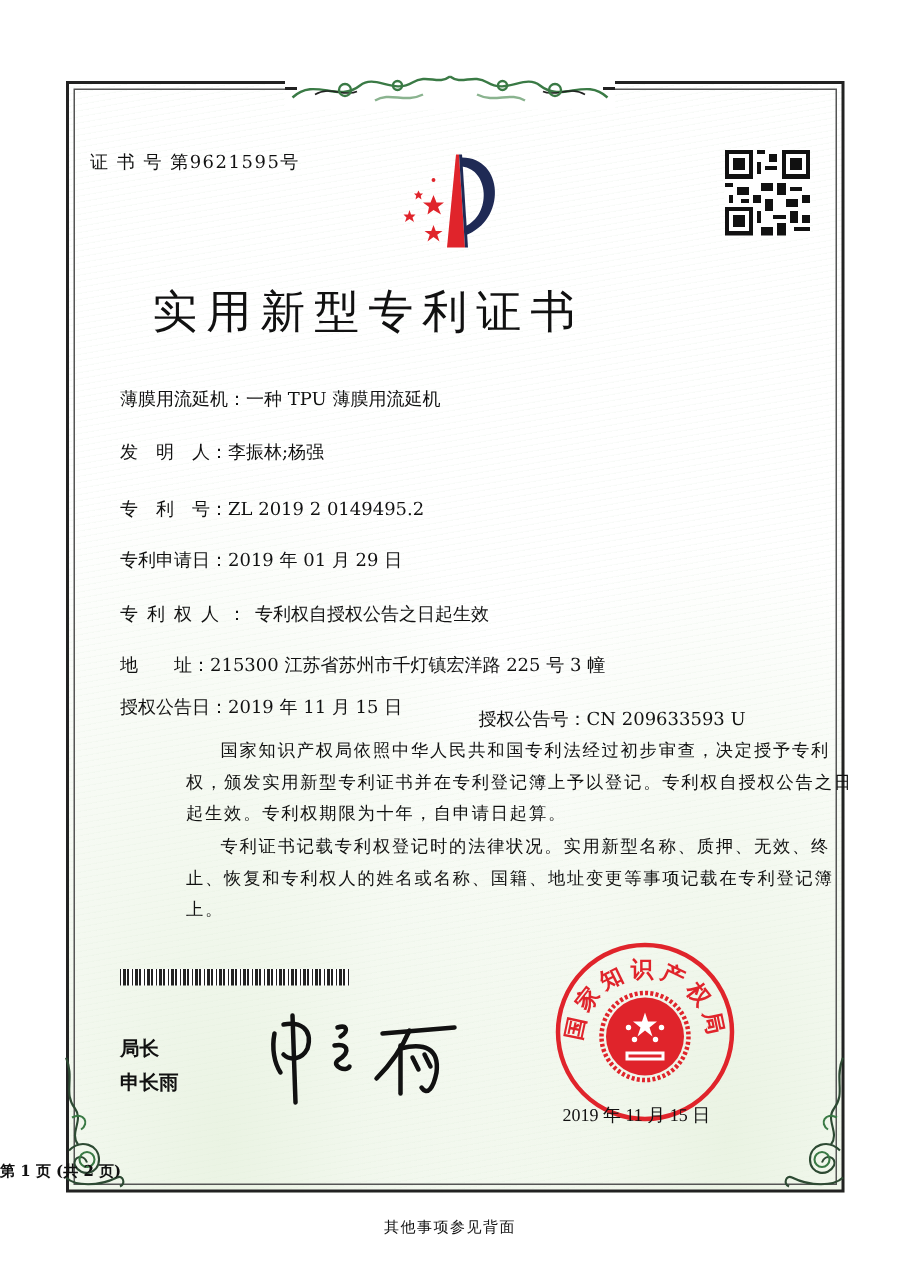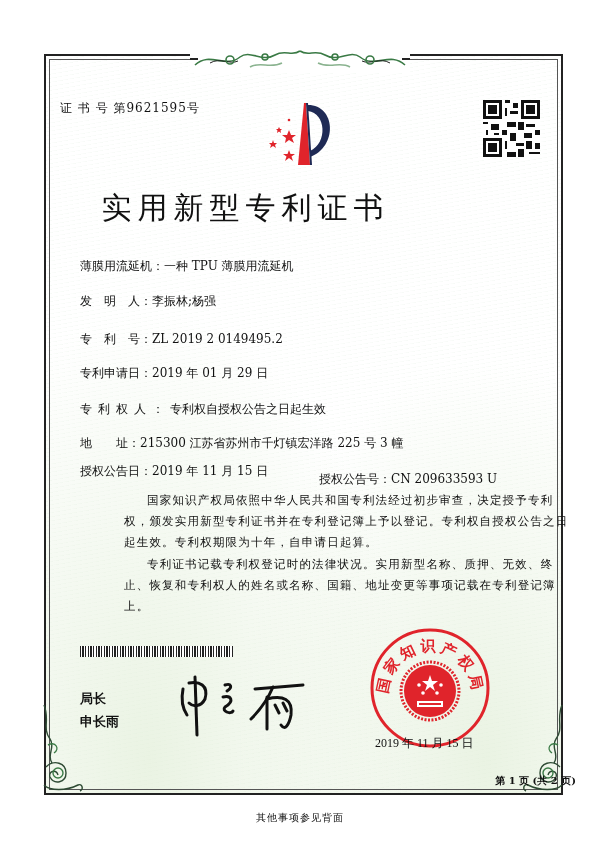--- a/index.html
+++ b/index.html
@@ -80,21 +80,21 @@
     }
     .signature { position: absolute; left: 175px; top: 675px; width: 135px; height: 65px; }
 
     .seal { position: absolute; left: 367px; top: 625px; width: 126px; height: 126px; }
     .seal-date {
       position: absolute; left: 375px; top: 735px; font-size: 12px;
       font-family: "Liberation Serif", serif; color: #111;
     }
 
     .page-info {
-      position: absolute; left: 0; width: 576px; top: 774px; text-align: right;
+      position: absolute; left: 0; width: 576px; top: 774px; text-align: left;
       font-size: 10px; font-weight: bold;
     }
     .back-note {
       position: absolute; left: 0; width: 600px; top: 811px; text-align: center;
       font-size: 10px; font-weight: normal; letter-spacing: 1px;
     }
   </style>
 </head>
 <body>
 

